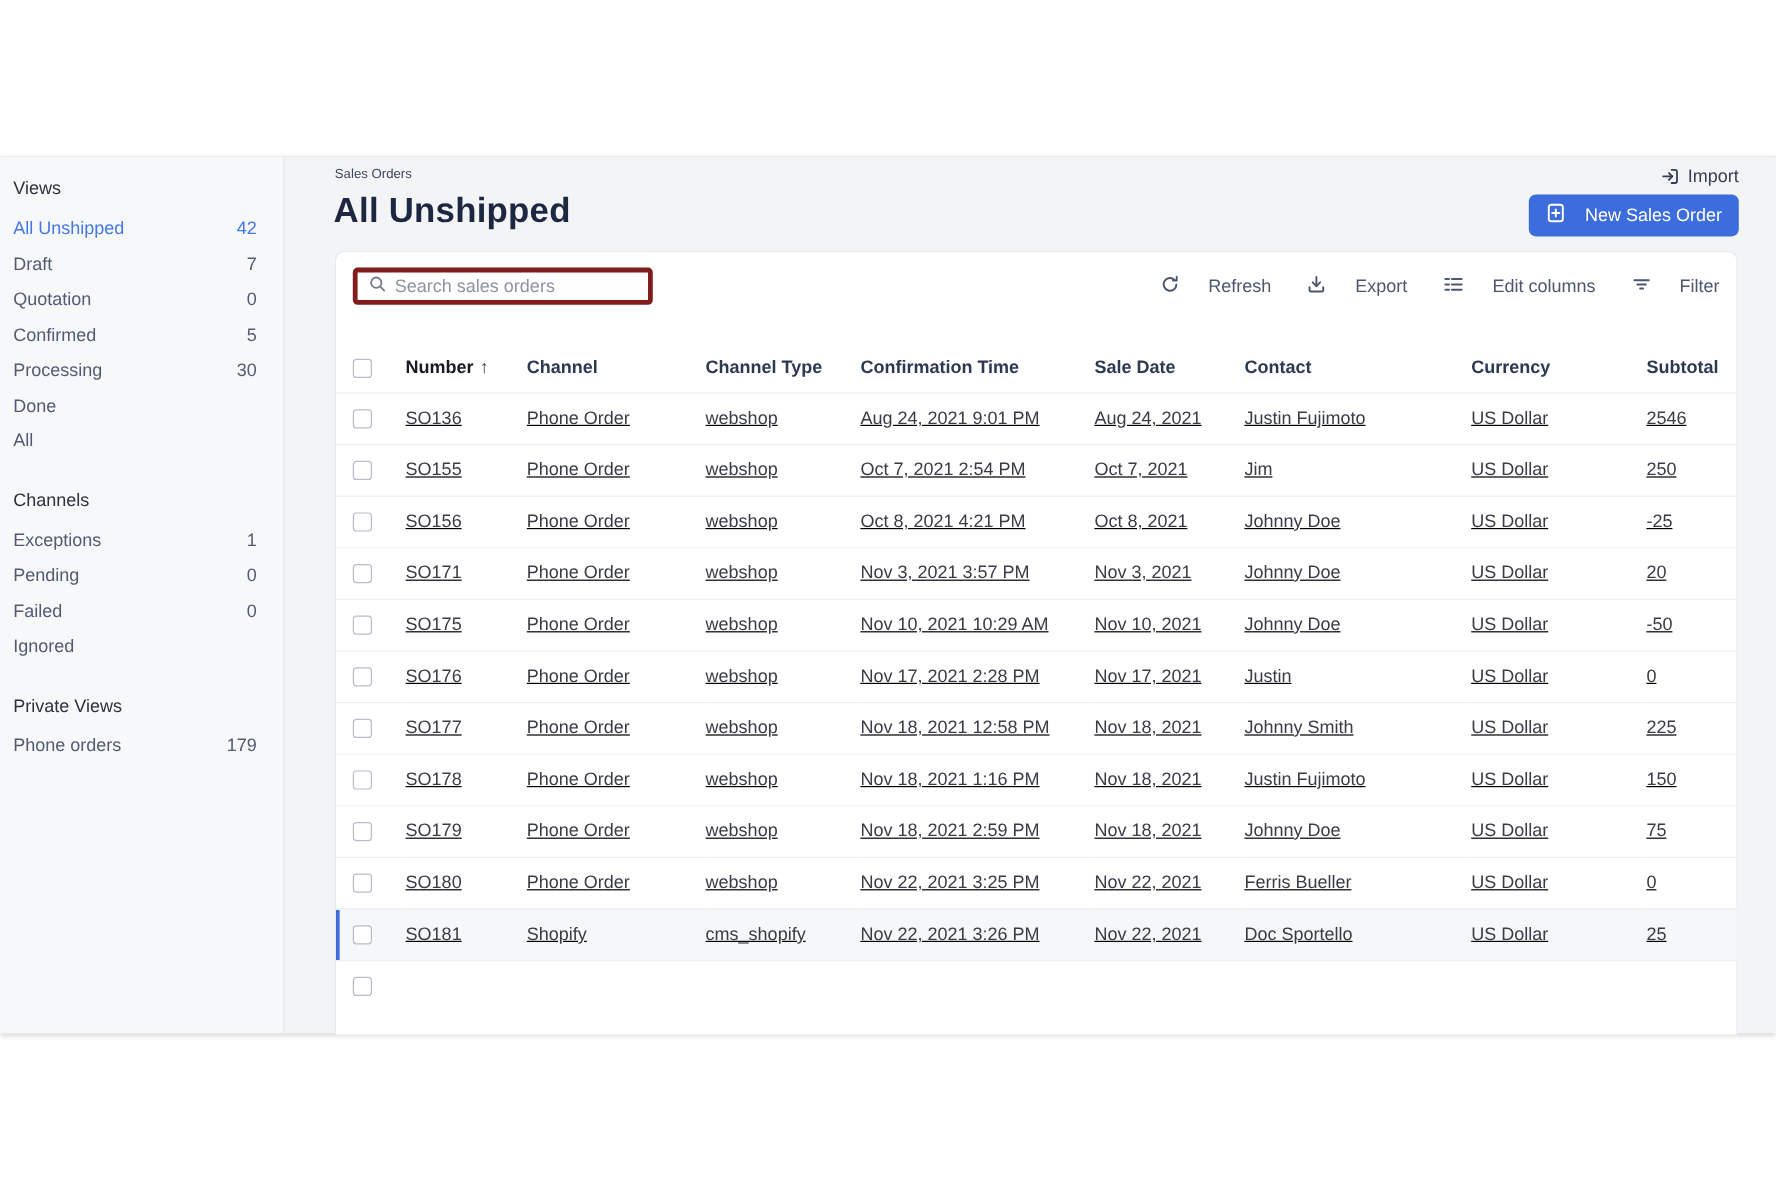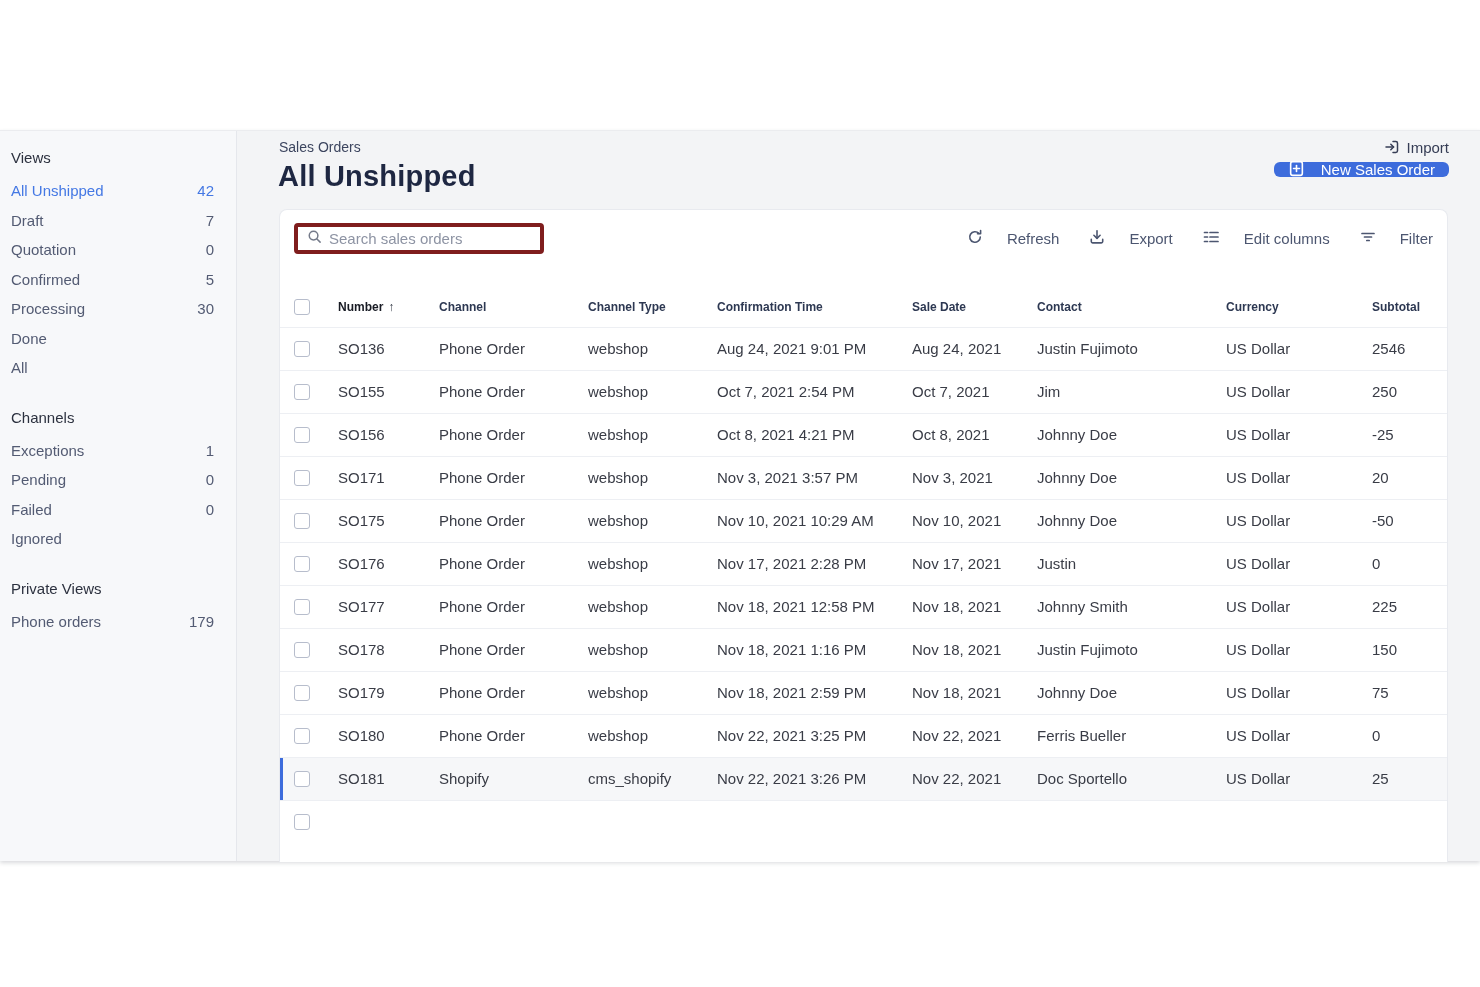--- a/index.html
+++ b/index.html
@@ -14,26 +14,26 @@
   .sidebar { position: absolute; top: 0; left: 0; width: 237px; height: 100%;
     background: #f7f8fa; border-right: 1px solid #e5e7ec; padding: 16px 22px 0 11px; }
   .side-section-title { font-size: 15px; color: #2c313f; margin: 24px 0 7px 0; line-height: 22px; }
   .side-section-title:first-child { margin-top: 0; }
   .side-item { display: flex; justify-content: space-between; align-items: center;
     height: 29.5px; font-size: 15px; color: #535b73; cursor: pointer; }
   .side-item .count { color: #535b73; }
   .side-item.active, .side-item.active .count { color: #4478e4; }
 
   
-  .breadcrumb { position: absolute; left: 279px; top: 8px; font-size: 14px; color: #3c455f; }
+  .breadcrumb { position: absolute; left: 279px; top: 8px; font-size: 11px; color: #3c455f; }
   .page-title { position: absolute; left: 278px; top: 29px; font-size: 29px; font-weight: 700;
     color: #1e2742; letter-spacing: .2px; }
   .import-btn { position: absolute; right: 31px; top: 8px; display: flex; align-items: flex-start;
     gap: 6px; font-size: 15px; color: #363d55; cursor: pointer; }
-  .new-order-btn { position: absolute; right: 31px; top: 31px; height: 15px;
+  .new-order-btn { position: absolute; right: 31px; top: 31px; height: 35px;
     background: #3d6cdc; border: none; border-radius: 6px; color: #ffffff;
     display: flex; align-items: center; gap: 16px; padding: 0 14px; font-size: 15px;
     font-family: "Liberation Sans", sans-serif; cursor: pointer; }
 
   
   .card { position: absolute; left: 279px; top: 78px; width: 1169px; height: 653px;
     background: #ffffff; border: 1px solid #e8eaef; border-bottom: none;
     border-radius: 8px 8px 0 0; overflow: hidden; }
 
   .toolbar { position: relative; height: 77px; }
@@ -43,32 +43,32 @@
   .search-box input { border: none; outline: none; flex: 1; font-size: 15px;
     font-family: "Liberation Sans", sans-serif; color: #353945; background: transparent; }
   .search-box input::placeholder { color: #8d93a3; }
   .tools { position: absolute; right: 14px; top: 13px; height: 31px;
     display: flex; align-items: center; gap: 30px; }
   .tool-btn { display: flex; align-items: center; gap: 24px; font-size: 15px;
     color: #4c5670; cursor: pointer; white-space: nowrap; }
 
   
   table { width: 100%; border-collapse: collapse; table-layout: fixed; }
-  th { height: 40px; text-align: left; font-size: 12px; font-weight: 700;
+  th { height: 40px; text-align: left; font-size: 15px; font-weight: 700;
     color: #2d3852; vertical-align: middle; padding: 0; }
   th.sorted { color: #181b24; }
   .sort-arrow { font-weight: 400; margin-left: 5px; color: #2d3340; }
   td { height: 43px; font-size: 15px; color: #393c46; vertical-align: middle;
     border-top: 1px solid #edeff3; padding: 0; }
   .cb-cell { padding-left: 14px; }
   .checkbox { width: 16px; height: 16px; border: 1px solid #b7bdcc; border-radius: 3px;
     background: #fff; cursor: pointer; }
   tr.highlight td { background: #f6f7f9; }
   tr.highlight td:first-child { box-shadow: inset 3px 0 0 #3d6cdc; }
-  tr.data-row { cursor: pointer; }
+  tr.data-row { cursor: pointer; text-decoration: underline; }
 
   .icon { display: inline-block; flex: none; }
 </style>
 </head>
 <body>
 
 <div class="app">
 
   <nav class="sidebar" id="sidebar">
       <div class="side-section-title">Views</div>

